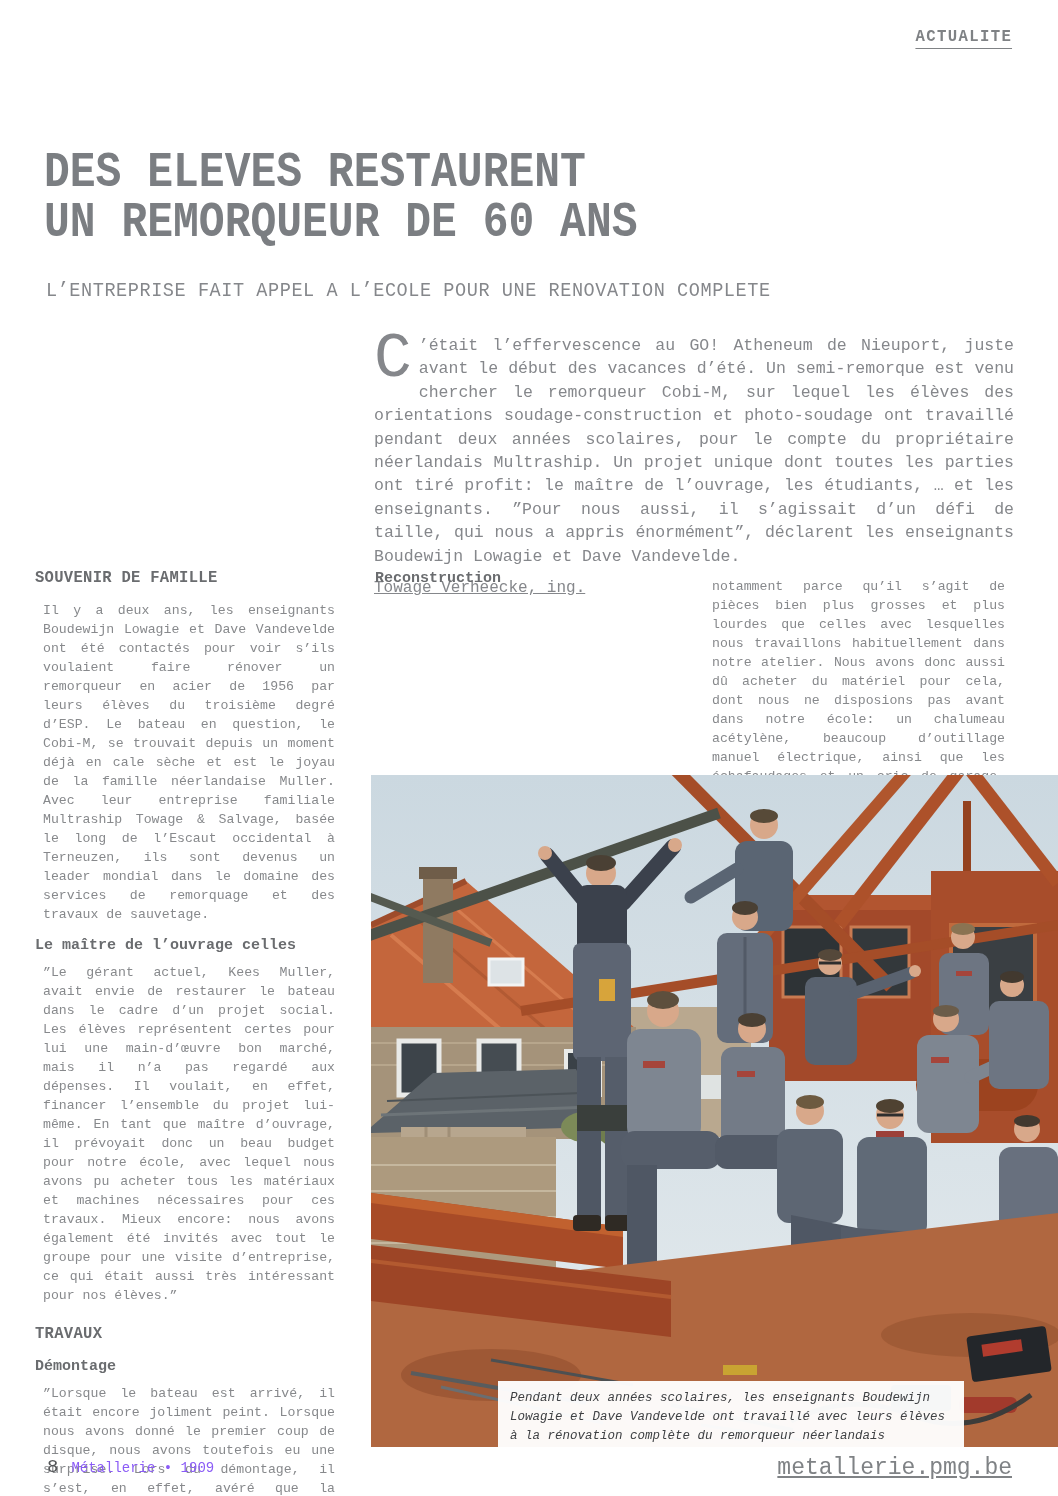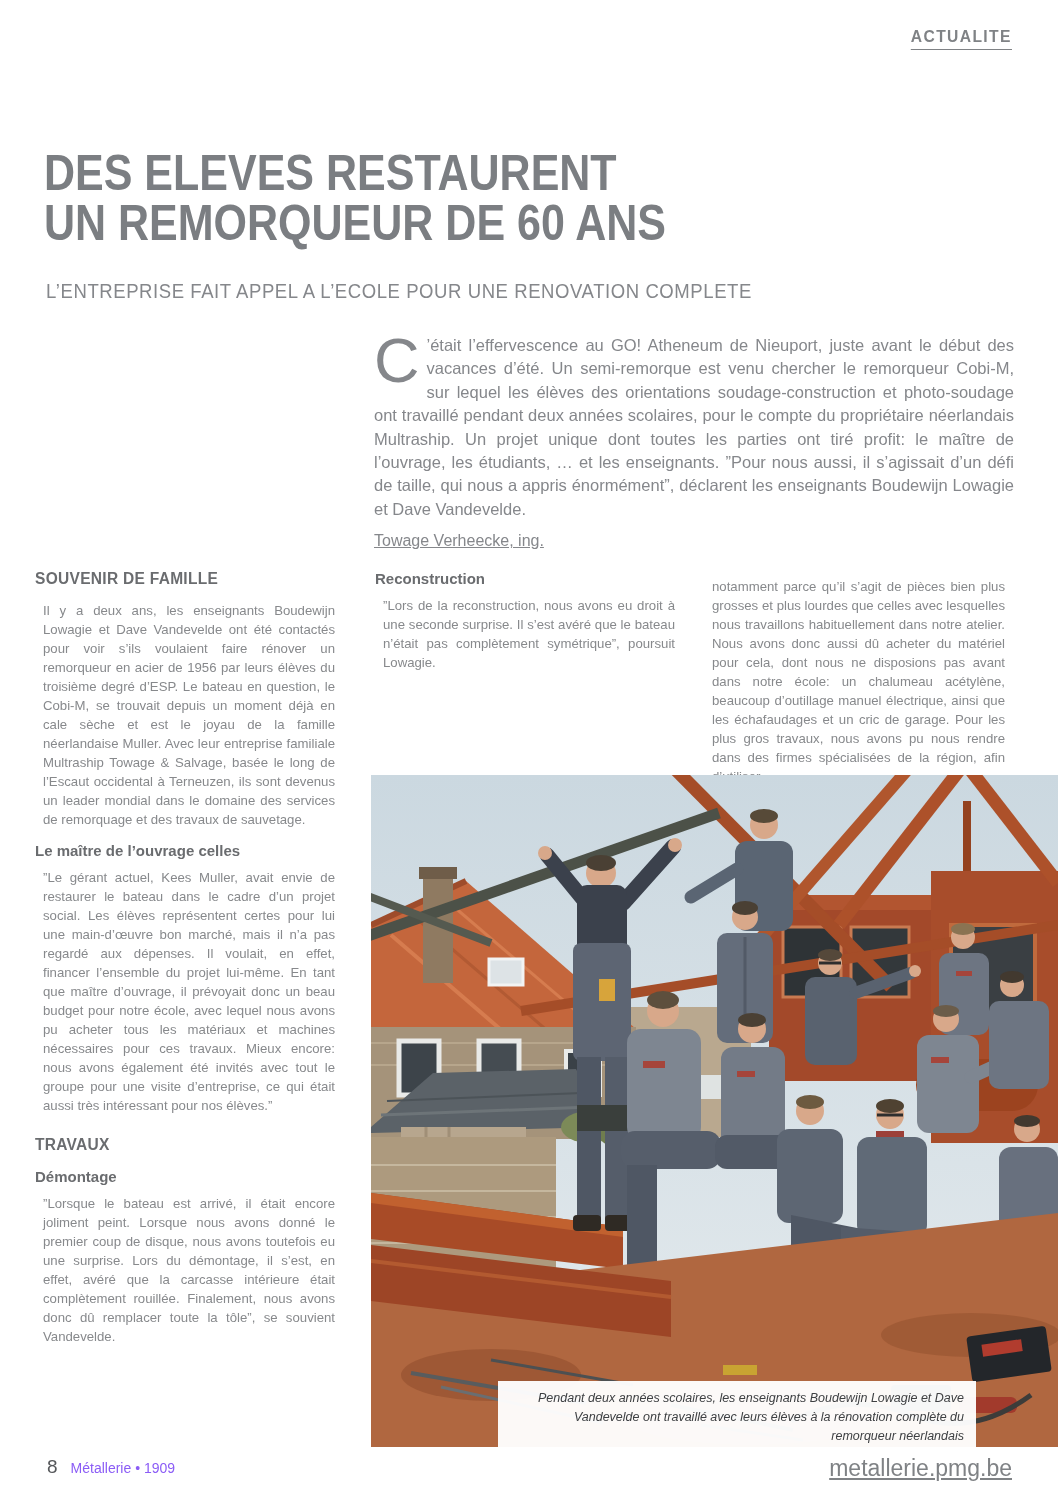--- a/index.html
+++ b/index.html
@@ -1,18 +1,18 @@
 <!DOCTYPE html>
 <html><head>
 <meta charset="utf-8">
 <style>
   html,body{margin:0;padding:0;background:#ffffff;}
   .page{
     position:relative;width:1058px;height:1496px;margin:0 auto;background:#ffffff;
-    font-family:Liberation Sans, sans-serif;overflow:hidden;
+    font-family:Liberation Mono, monospace;overflow:hidden;
   }
   
   .rubric{
     position:absolute;right:46px;top:27px;
     font-size:17px;font-weight:bold;letter-spacing:1.5px;
     color:#7f8285;text-decoration:none;border-bottom:1.5px solid #7f8285;padding-bottom:2px;
     transform:scaleX(.92);transform-origin:right top;
   }
   
   .title{
@@ -51,22 +51,22 @@
   }
   .col h3.gap{margin-top:20px;}
   .col h4{margin:12px 0 1px 0;font-size:15px;font-weight:bold;color:#6a6c6f;}
   .col h4.first{margin-top:0;}
   .col p.spaced{margin-bottom:12px;}
   
   .photo{position:absolute;left:371px;top:775px;width:687px;height:672px;margin:0;overflow:hidden;}
   .photo svg{display:block;width:687px;height:672px;}
   .caption{
     position:absolute;left:127px;top:606px;width:442px;
-    background:rgba(255,255,255,.96);padding:8px 12px 9px 24px;
-    font-size:12.5px;font-style:italic;color:#3e4043;line-height:1.5;text-align:right;
+    background:rgba(255,255,255,.96);padding:8px 12px 9px 12px;
+    font-size:12.5px;font-style:italic;color:#3e4043;line-height:1.5;text-align:left;
   }
   
   .footer-left{position:absolute;left:47px;top:1456px;color:#6d6f72;}
   .pagenum{font-size:19px;color:#55575a;margin-right:13px;vertical-align:baseline;}
   .mag{font-size:14px;color:#8b5cf6;text-align:center;}
   .footer-site{
     position:absolute;right:46px;top:1455px;font-size:23px;color:#7f8285;
     text-decoration:underline;
   }
 </style>
@@ -94,21 +94,20 @@
     <p>Il y a deux ans, les enseignants Boudewijn Lowagie et Dave Vandevelde ont été contactés pour voir s’ils voulaient faire rénover un remorqueur en acier de 1956 par leurs élèves du troisième degré d’ESP. Le bateau en question, le Cobi-M, se trouvait depuis un moment déjà en cale sèche et est le joyau de la famille néerlandaise Muller. Avec leur entreprise familiale Multraship Towage &amp; Salvage, basée le long de l’Escaut occidental à Terneuzen, ils sont devenus un leader mondial dans le domaine des services de remorquage et des travaux de sauvetage.</p>
     <h4>Le maître de l’ouvrage celles</h4>
     <p>”Le gérant actuel, Kees Muller, avait envie de restaurer le bateau dans le cadre d’un projet social. Les élèves représentent certes pour lui une main-d’œuvre bon marché, mais il n’a pas regardé aux dépenses. Il voulait, en effet, financer l’ensemble du projet lui-même. En tant que maître d’ouvrage, il prévoyait donc un beau budget pour notre école, avec lequel nous avons pu acheter tous les matériaux et machines nécessaires pour ces travaux. Mieux encore: nous avons également été invités avec tout le groupe pour une visite d’entreprise, ce qui était aussi très intéressant pour nos élèves.”</p>
     <h3 class="gap">TRAVAUX</h3>
     <h4>Démontage</h4>
     <p>”Lorsque le bateau est arrivé, il était encore joliment peint. Lorsque nous avons donné le premier coup de disque, nous avons toutefois eu une surprise. Lors du démontage, il s’est, en effet, avéré que la carcasse intérieure était complètement rouillée. Finalement, nous avons donc dû remplacer toute la tôle”, se souvient Vandevelde.</p>
   </div>
 
   <div class="col col2">
     <h4 class="first">Reconstruction</h4>
-    <p>”Lors de la reconstruction, nous avons eu droit à une seconde surprise. Il s’est avéré que le bateau n’était pas complètement symétrique”, poursuit Lowagie.</p>
   </div>
 
   <div class="col col3">
     <p>notamment parce qu’il s’agit de pièces bien plus grosses et plus lourdes que celles avec lesquelles nous travaillons habituellement dans notre atelier. Nous avons donc aussi dû acheter du matériel pour cela, dont nous ne disposions pas avant dans notre école: un chalumeau acétylène, beaucoup d’outillage manuel électrique, ainsi que les échafaudages et un cric de garage. Pour les plus gros travaux, nous avons pu nous rendre dans des firmes spécialisées de la région, afin d’utiliser</p>
   </div>
 
   <figure class="photo">
     <svg viewBox="0 0 687 672" preserveAspectRatio="none">
       <defs>
         <linearGradient id="sky" x1="0" y1="0" x2="0" y2="1">

